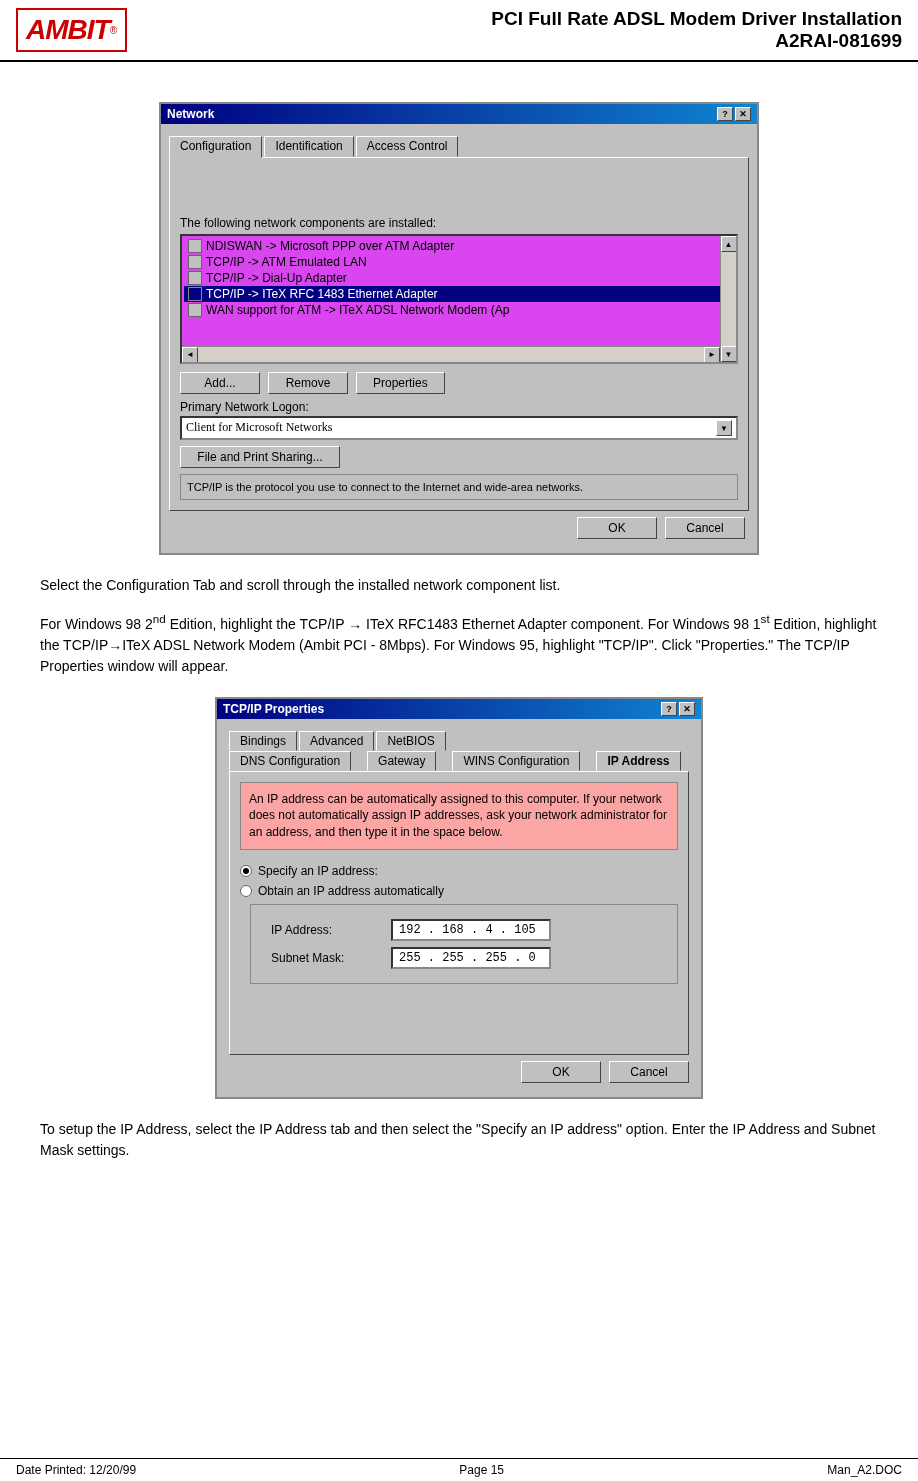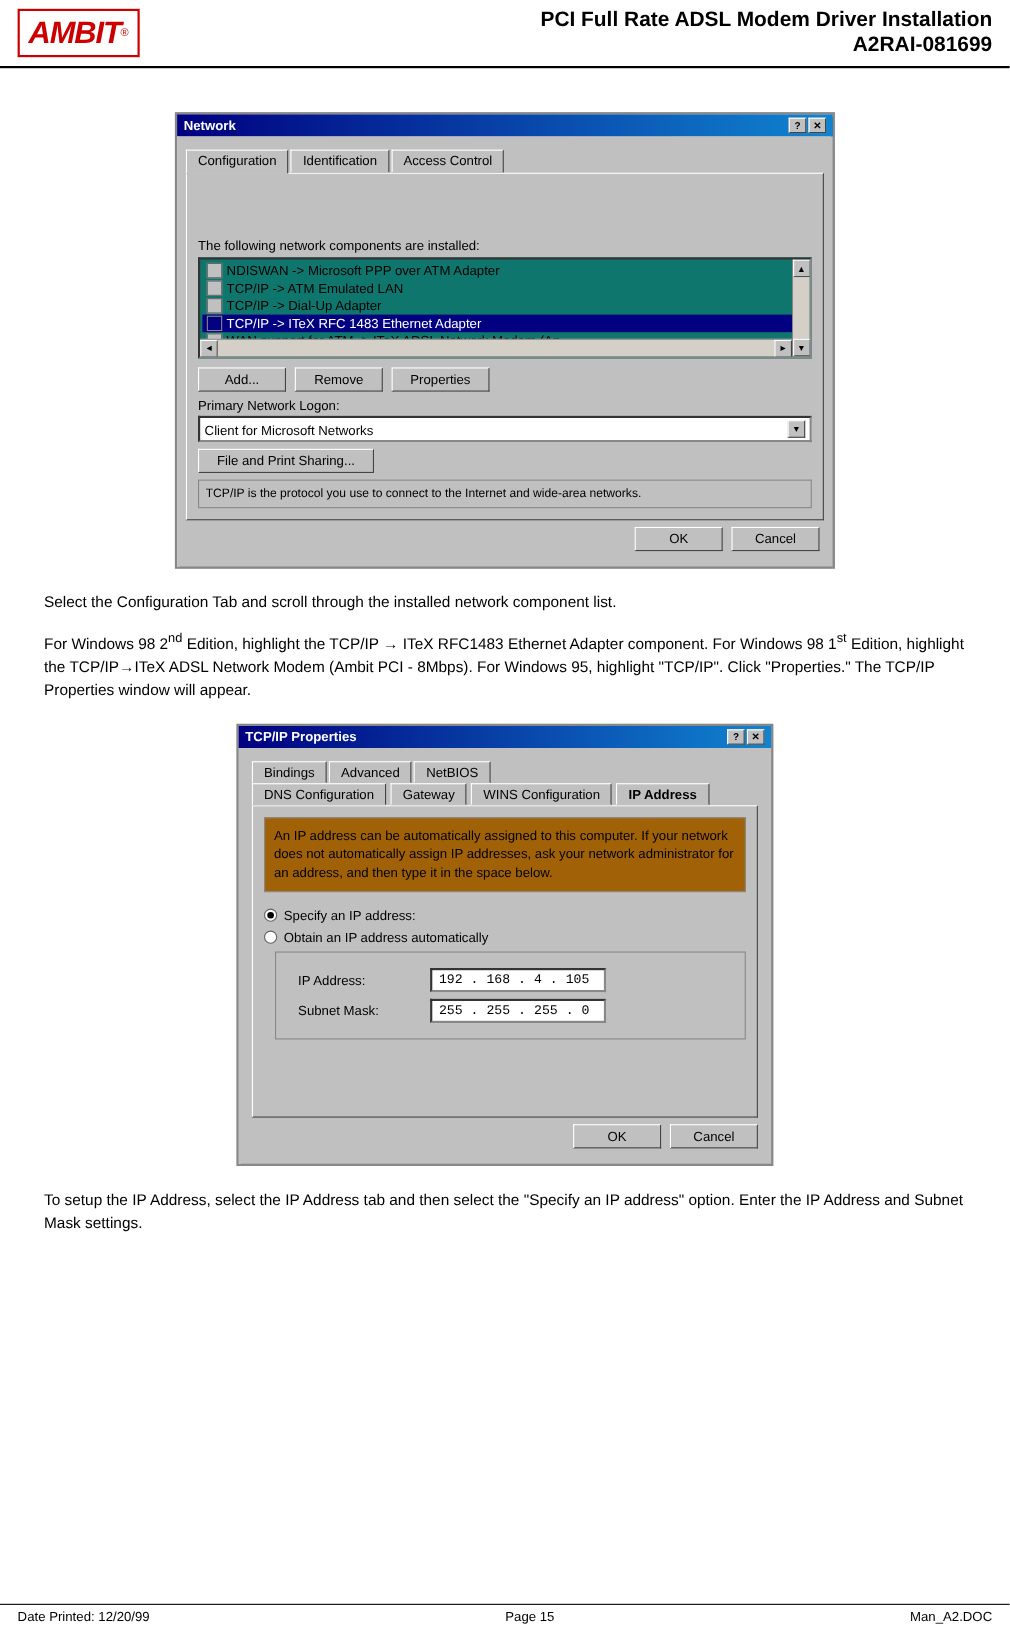--- a/index.html
+++ b/index.html
@@ -122,23 +122,23 @@
     .win-tab-content {
       background: #c0c0c0;
       border: 1px solid;
       border-color: #fff #444 #444 #fff;
       padding: 10px;
       min-height: 280px;
     }
 
     
     .net-list-container {
-      background: #0f766e;
+      background: #d946ef;
       border: 2px inset #888;
-      height: 92px;
+      height: 130px;
       overflow: hidden;
       position: relative;
       margin-bottom: 8px;
     }
     .net-list {
       list-style: none;
       padding: 2px;
     }
     .net-list li {
       display: flex;
@@ -215,27 +215,28 @@
       padding: 3px 16px;
       font-size: 12px;
       cursor: pointer;
       min-width: 80px;
       text-align: center;
     }
 
     
     .win-dropdown {
       display: flex;
-      align-items: flex-end;
+      align-items: flex-start;
       background: #fff;
       border: 2px inset #888;
       padding: 2px 4px;
       font-size: 12px;
       width: 100%;
       justify-content: space-between;
+      font-family: Liberation Serif, serif;
     }
     .win-dropdown-arrow {
       background: #c0c0c0;
       border: 1px solid;
       border-color: #fff #444 #444 #fff;
       width: 16px;
       height: 16px;
       display: flex;
       align-items: center;
       justify-content: center;
@@ -281,21 +282,21 @@
       margin: 20px auto;
       width: 488px;
     }
     .tcpip-tabs-row1 {
       display: flex;
       gap: 2px;
       padding: 4px 4px 0;
     }
     .tcpip-tabs-row2 {
       display: flex;
-      gap: 4px;
+      gap: 16px;
       padding: 0 4px;
     }
     .tcpip-tab {
       background: #c0c0c0;
       border: 1px solid;
       border-color: #fff #444 #c0c0c0 #fff;
       padding: 2px 10px;
       font-size: 12px;
       cursor: pointer;
     }
@@ -305,21 +306,21 @@
       border-bottom: 1px solid #c0c0c0;
     }
     .tcpip-content {
       background: #c0c0c0;
       border: 1px solid;
       border-color: #fff #444 #444 #fff;
       margin: 0 4px;
       padding: 10px;
     }
     .info-text-box {
-      background: #a16207;
+      background: #fca5a5;
       border: 1px solid #888;
       padding: 8px;
       margin-bottom: 14px;
       font-size: 12px;
       line-height: 1.4;
     }
     .radio-option {
       display: flex;
       align-items: center;
       gap: 6px;

